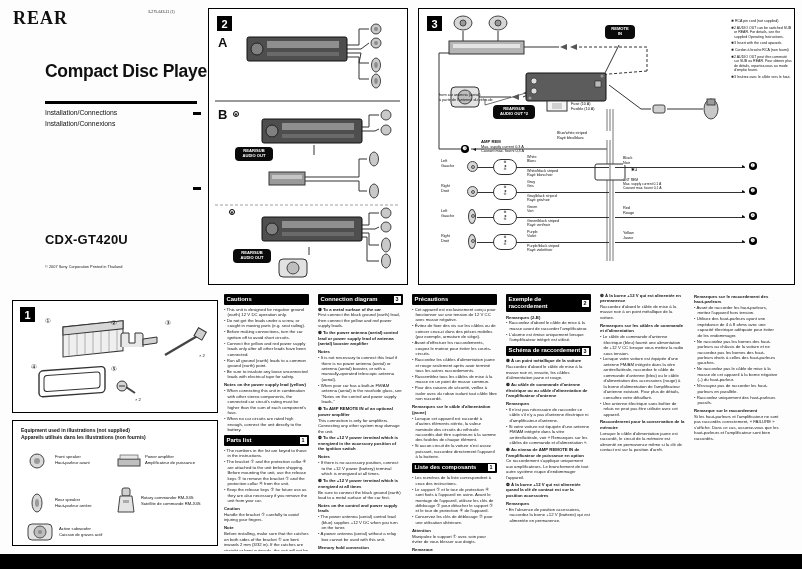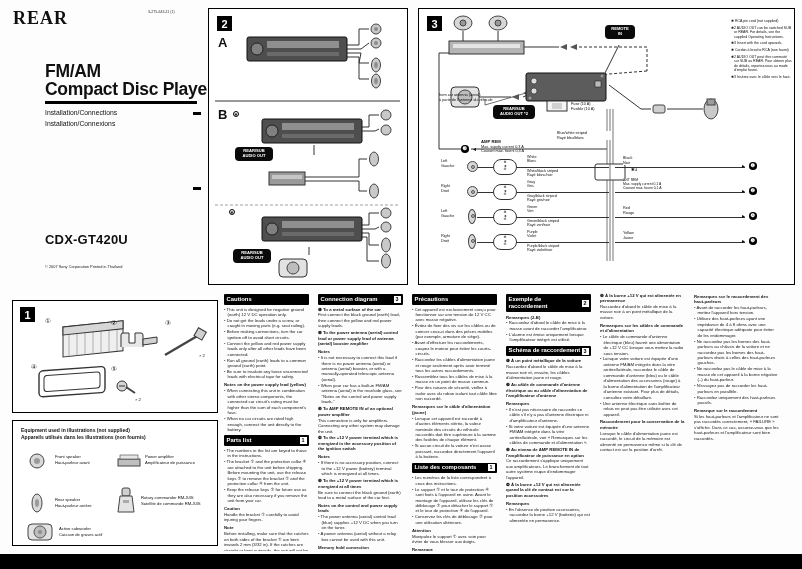--- a/index.html
+++ b/index.html
@@ -75,21 +75,20 @@
   .botbar{position:absolute;left:0;top:554px;width:802px;height:15px;background:#000}
 </style>
 </head>
 <body>
 
 <div class="sheet" data-interactable="false">
 
   <div class="sony" data-interactable="false">REAR</div>
   <div class="partnum" data-interactable="false">3-275-643-11 (1)</div>
   <div class="fm-title" data-interactable="false">
-    <div data-interactable="false">FM/AM</div>
     <div data-interactable="false">Compact Disc Player</div>
   </div>
   <div class="rule" data-interactable="false"></div>
   <div class="subs" data-interactable="false">
     <div data-interactable="false">Installation/Connections</div>
     <div data-interactable="false">Installation/Connexions</div>
   </div>
   <div class="model" data-interactable="false">CDX-GT420U</div>
   <div class="copyright" data-interactable="false">© 2007 Sony Corporation   Printed in Thailand</div>
   <div class="regmark" style="left:193px;top:112px" data-interactable="false"></div>

